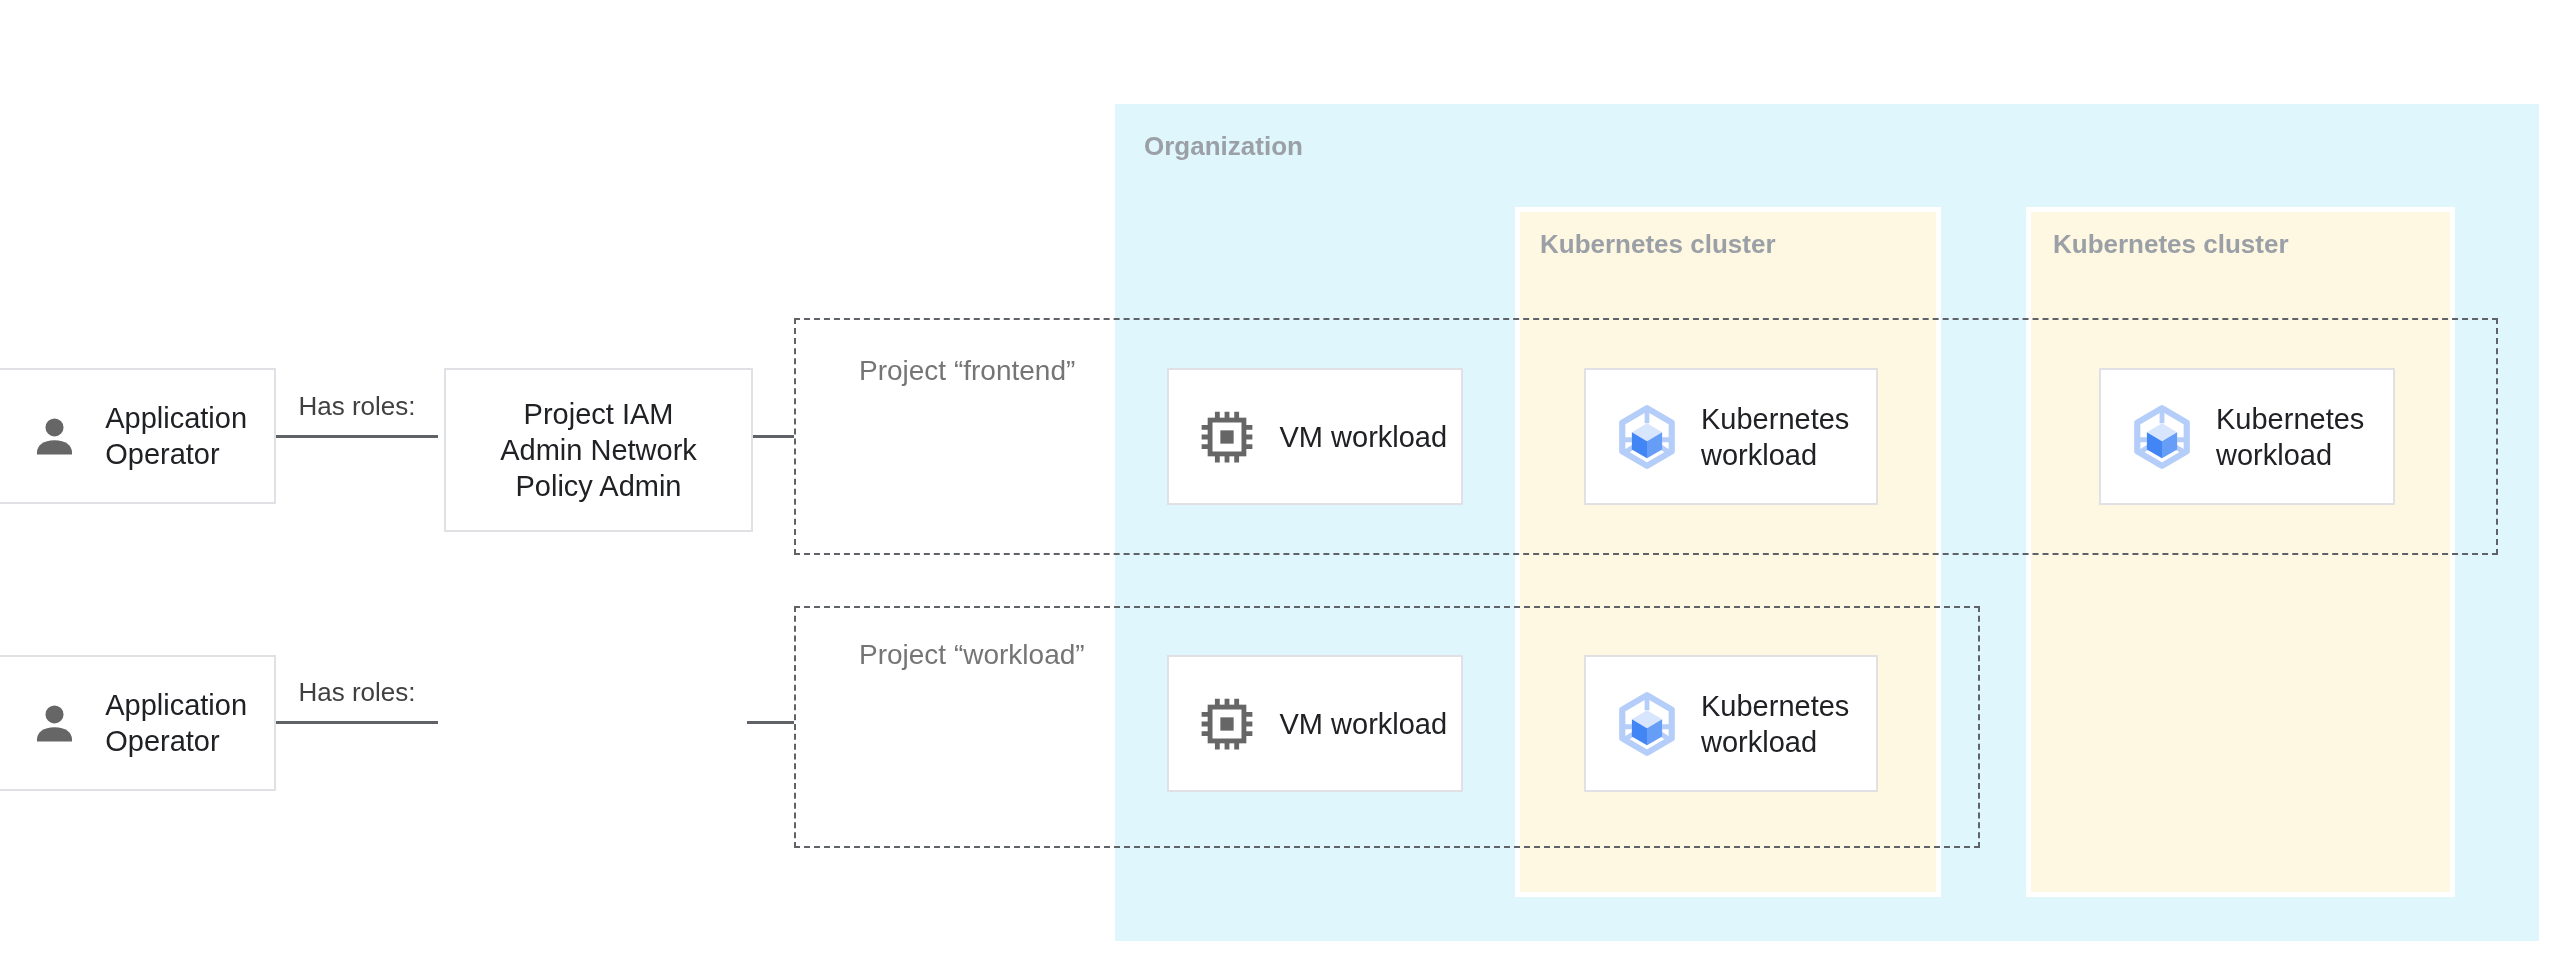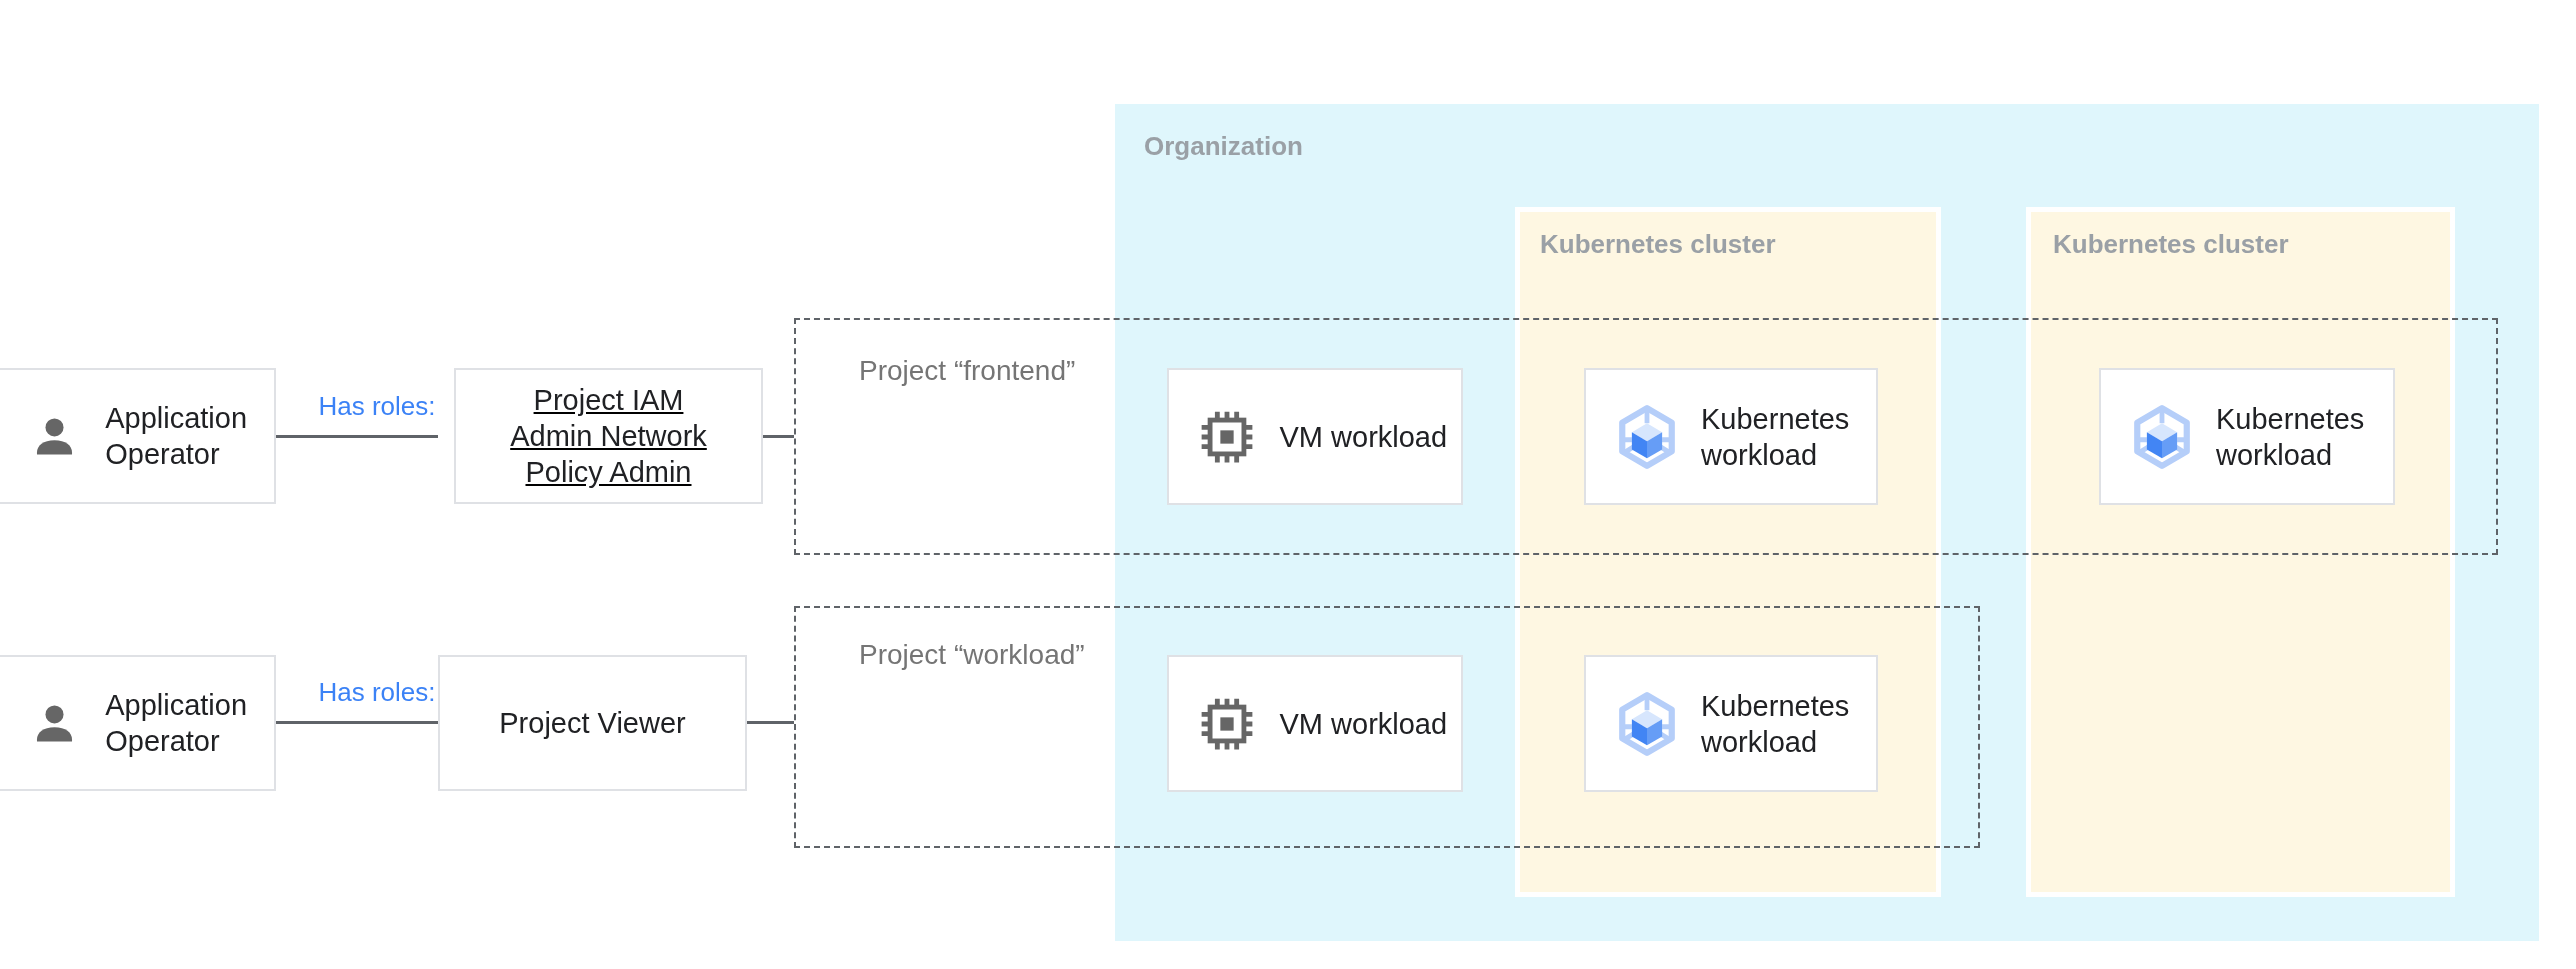--- a/index.html
+++ b/index.html
@@ -23,39 +23,39 @@
   .cluster-label-2{left:2053px;top:229px;}
   .proj-label{position:absolute;font-size:28px;line-height:30px;font-weight:400;color:#757575;white-space:nowrap;margin-left:44px;}
   .proj-label-frontend{left:815px;top:356px;}
   .proj-label-backend{left:815px;top:640px;}
 
   
   .box{position:absolute;box-sizing:border-box;background:#ffffff;border:2.1px solid #DFE1E5;display:flex;align-items:center;}
   .box-op1{left:-2.8px;top:368px;width:279px;height:136px;padding-left:30px;gap:25px;}
   .box-op2{left:-2.8px;top:655px;width:279px;height:136px;padding-left:30px;gap:25px;}
   .box-role{justify-content:center;text-align:center;}
-  .box-iam{left:454px;top:368px;width:309px;height:136px;text-decoration:underline;}
+  .box-iam{left:444px;top:368px;width:309px;height:164px;}
   .box-viewer{left:438px;top:655px;width:309px;height:136px;}
   .box-vm1{left:1167px;top:368px;width:296px;height:137px;padding-left:29px;gap:23.5px;}
   .box-k8s1{left:1584px;top:368px;width:294px;height:137px;padding-left:28px;gap:21px;}
   .box-k8s2{left:2099px;top:368px;width:296px;height:137px;padding-left:28px;gap:21px;}
   .box-vm2{left:1167px;top:655px;width:296px;height:137px;padding-left:29px;gap:23.5px;}
   .box-k8s3{left:1584px;top:655px;width:294px;height:137px;padding-left:28px;gap:21px;}
 
   .btext{font-size:29px;line-height:36px;color:#202124;}
   .nowrap{white-space:nowrap;}
   .role-text{max-width:228px;}
 
   
   .edge{position:absolute;height:2.8px;background:#5F6368;}
   .edge-1a{left:276px;top:435px;width:162px;}
   .edge-1b{left:747px;top:435px;width:47px;}
   .edge-2a{left:276px;top:721px;width:162px;}
   .edge-2b{left:747px;top:721px;width:47px;}
-  .edge-label{position:absolute;width:162px;text-align:center;font-size:26px;line-height:30px;color:#3b82f6;white-space:nowrap;margin-left:20px;}
+  .edge-label{position:absolute;width:162px;text-align:center;font-size:26px;line-height:30px;color:#404040;white-space:nowrap;}
   .edge-label-1{left:276px;top:391px;}
   .edge-label-2{left:276px;top:677px;}
 
   .icon{flex:0 0 auto;display:block;}
 </style>
 </head>
 <body>
 
 <div class="canvas">
 
@@ -93,23 +93,20 @@
   </div>
 
   <div class="box box-op2">
     <svg class="icon" width="51" height="51" viewBox="0 0 96 96">
       <circle cx="48" cy="31" r="17" fill="#666666"></circle>
       <path d="M48 55 C27 55 15 65 15 78 L15 82 L81 82 L81 78 C81 65 69 55 48 55 Z" fill="#666666"></path>
     </svg>
     <div class="btext">Application Operator</div>
   </div>
 
-  <div class="box box-role box-viewer">
-    <div class="btext role-text">Project Viewer</div>
-  </div>
 
   <div class="box box-vm1">
     <svg class="icon" width="58" height="58" viewBox="0 0 96 96">
       <g stroke="#666666" stroke-width="8" fill="none">
         <rect x="20" y="20" width="56" height="56"></rect>
         <path d="M32 6V20 M48 6V20 M64 6V20 M32 76V90 M48 76V90 M64 76V90 M6 32H20 M6 48H20 M6 64H20 M76 32H90 M76 48H90 M76 64H90"></path>
       </g>
       <rect x="37" y="37" width="22" height="22" fill="#666666"></rect>
     </svg>
     <div class="btext nowrap">VM workload</div>

